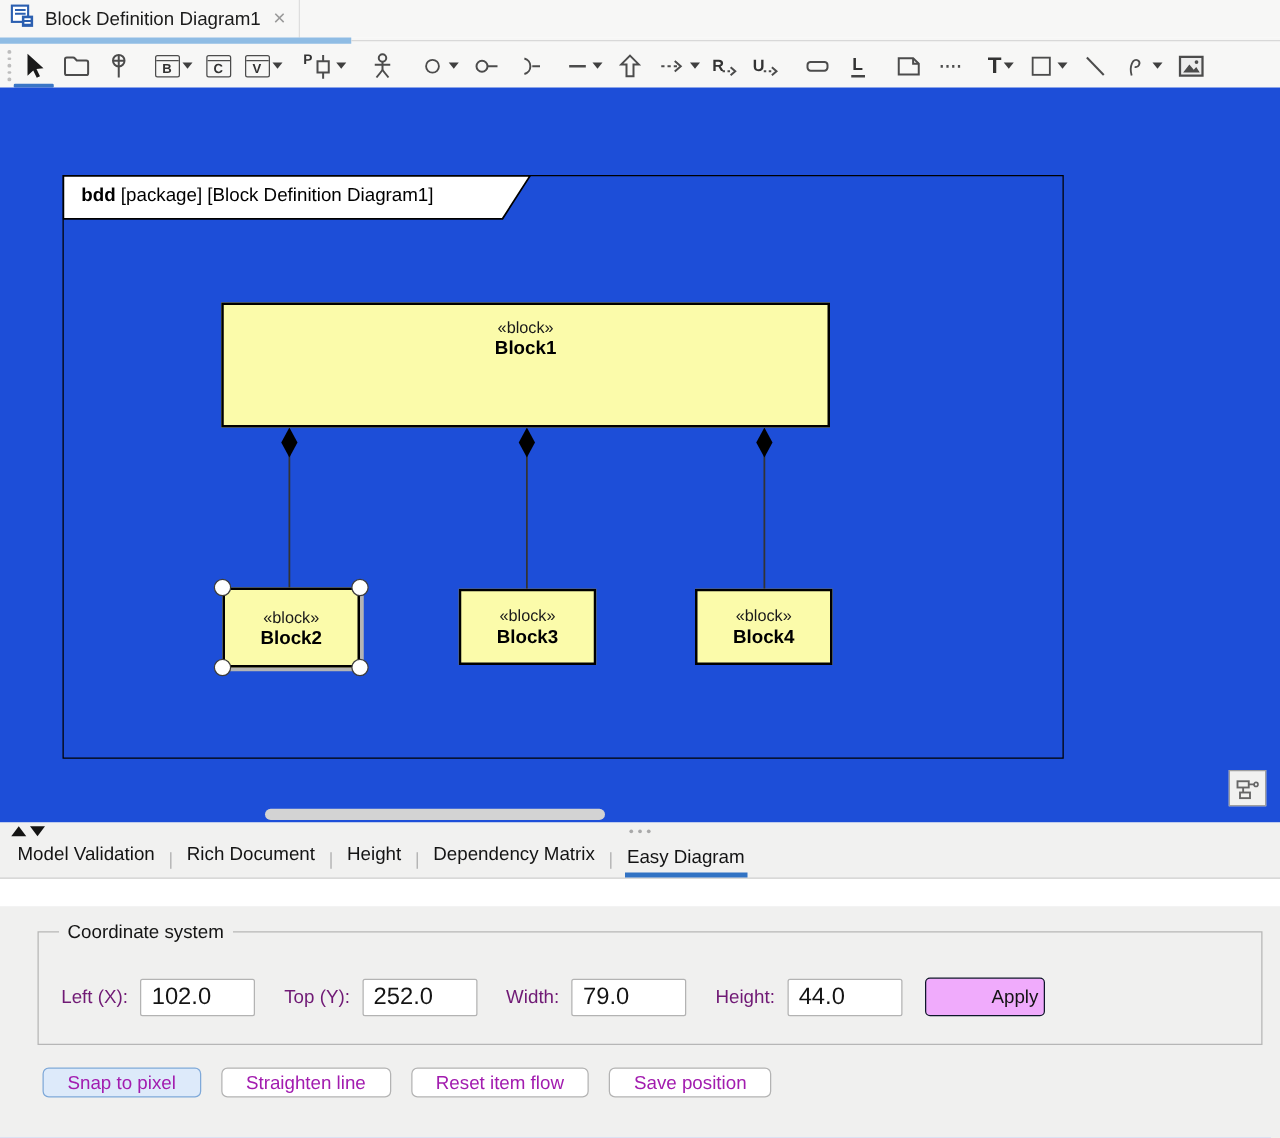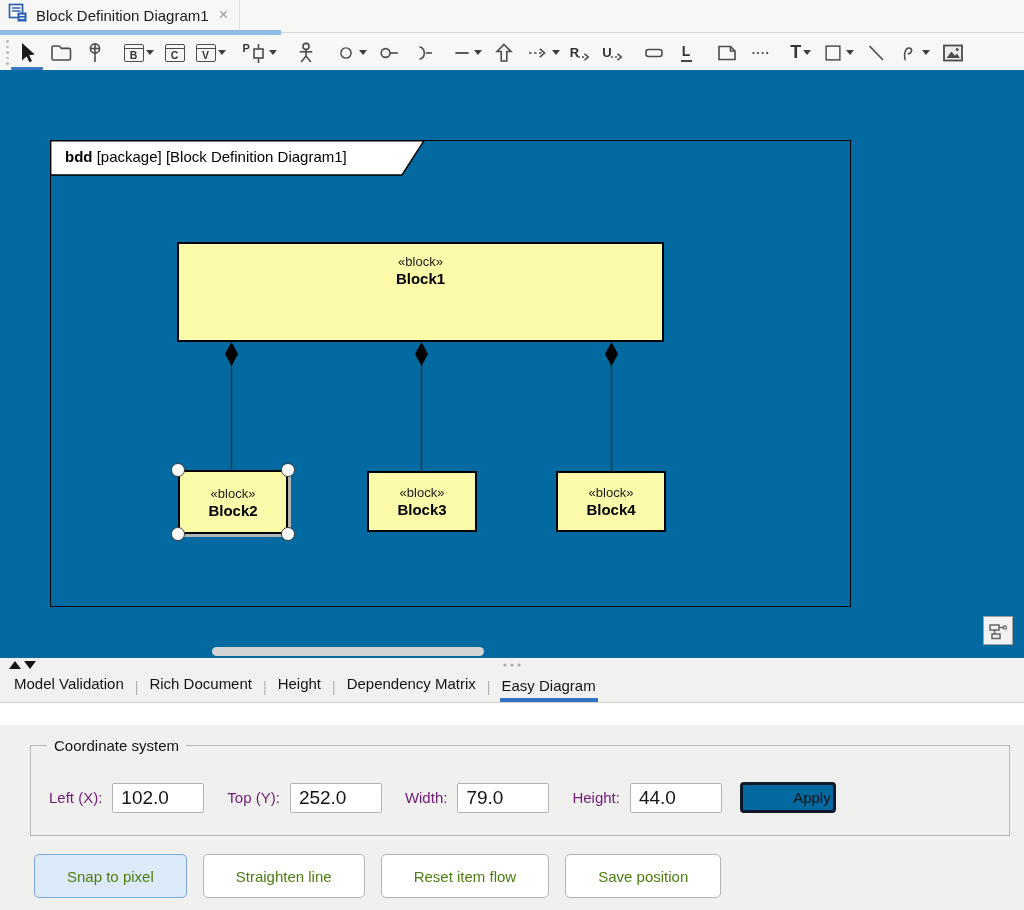--- a/index.html
+++ b/index.html
@@ -36,21 +36,21 @@
   .classbox b { font-size:10.5px; font-weight:bold; color:#333; line-height:12px; }
   .lbl-ic { display:flex; align-items:flex-end; color:#333; }
   .lbl-ic b { font-size:13px; font-weight:bold; }
   .lbl-ic svg { margin:0 0 -2px -2px; }
   .letter-L b { font-size:14px; border-bottom:2.2px solid #444; padding:0 2px 1px 1px; }
   .letter-T { font-size:18px; color:#333; font-weight:bold; }
   .port-ic { display:flex; align-items:flex-start; color:#333; }
   .port-ic b { font-size:11px; font-weight:bold; margin-right:1px; }
 
   
-  .canvas { position:relative; height:588px; background:#0369a1; }
+  .canvas { position:relative; height:588px; background:#1d4ed8; }
   .frame { position:absolute; left:50px; top:70px; width:801px; height:467px;
     border:1px solid #000; }
   .frame-header { position:absolute; left:-1px; top:-1px; width:376px; height:36px; }
   .frame-header .txt { position:absolute; left:15px; top:8px; font-size:15px;
     color:#000; white-space:nowrap; }
   .frame-header .txt b { font-weight:bold; }
   .blk { position:absolute; background:#fbfbaa; border:2px solid #000;
     display:flex; flex-direction:column; align-items:center; text-align:center; }
   .blk .stereo { font-size:13px; color:#1a1a1a; line-height:17px; }
   .blk .bname { font-size:15px; font-weight:bold; color:#000; line-height:18px; }
@@ -89,27 +89,27 @@
   
   .panel { height:199px; background:#f0f0ef; }
   fieldset.coord { margin:22px 14px 0 30px; border:1px solid #b6b6b6;
     padding:16px 0 22px 18px; }
   fieldset.coord legend { font-size:15px; color:#141414; padding:12px 7px; margin-left:-2px; }
   .fields-row { display:flex; align-items:center; }
   .fld-label { font-size:15px; color:#701a75; margin-right:10px; }
   .fld-input { width:92px; height:30px; border:1px solid #b3b3b3; border-radius:2px;
     background:#fff; font-family:"Liberation Sans", sans-serif; font-size:19px;
     color:#141414; padding:0 8px; margin-right:23px; }
-  .apply-btn { width:96px; height:31px; background:#0369a1; border:3px solid #0f172a;
+  .apply-btn { width:96px; height:31px; background:#f0abfc; border:1px solid #0f172a;
     border-radius:4px; font-family:"Liberation Sans", sans-serif; font-size:15px;
     color:#141414; margin-left:-5px;padding-left:48px; }
   .actions-row { display:flex; gap:16px; margin:18px 0 0 34px; }
-  .act-btn { height:44px; padding:0 32px; background:#ffffff; border:1px solid #b3b3b3;
+  .act-btn { height:24px; padding:0 19px; background:#ffffff; border:1px solid #b3b3b3;
     border-radius:5px; font-family:"Liberation Sans", sans-serif; font-size:15px;
-    color:#4d7c0f; }
+    color:#a21caf; }
   .act-btn.focused { background:#ddeafa; border:1.5px solid #7fa9d9; }
 </style>
 </head>
 <body>
 
 <div class="tabbar">
   <div class="doc-tab">
     <span>
       <svg width="20" height="20" viewBox="0 0 20 20">
         <rect x="1.5" y="1.5" width="13" height="13" fill="#fff" stroke="#2b5fb0" stroke-width="1.7"></rect>

